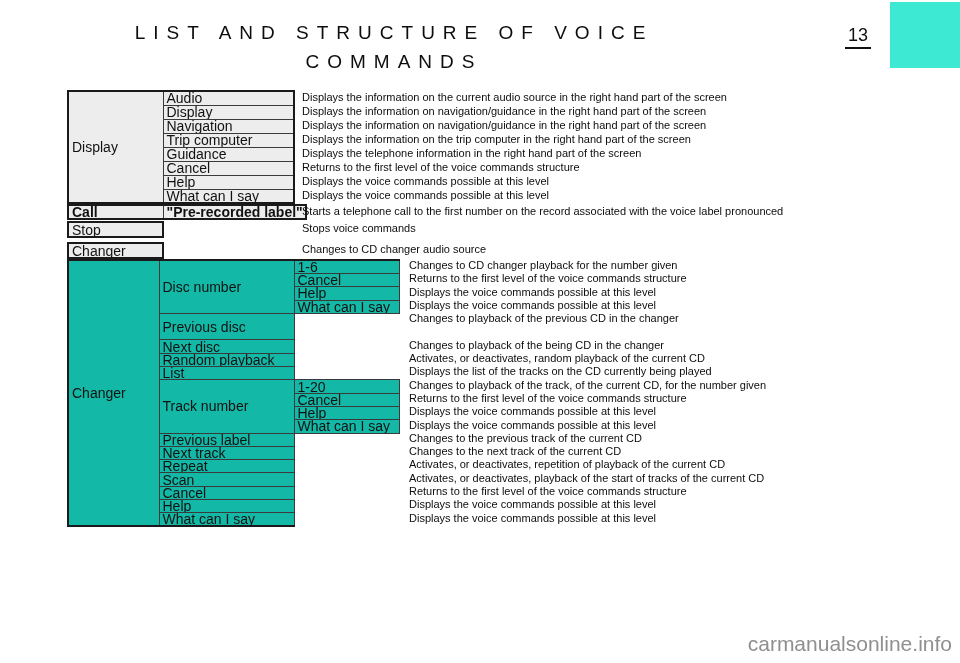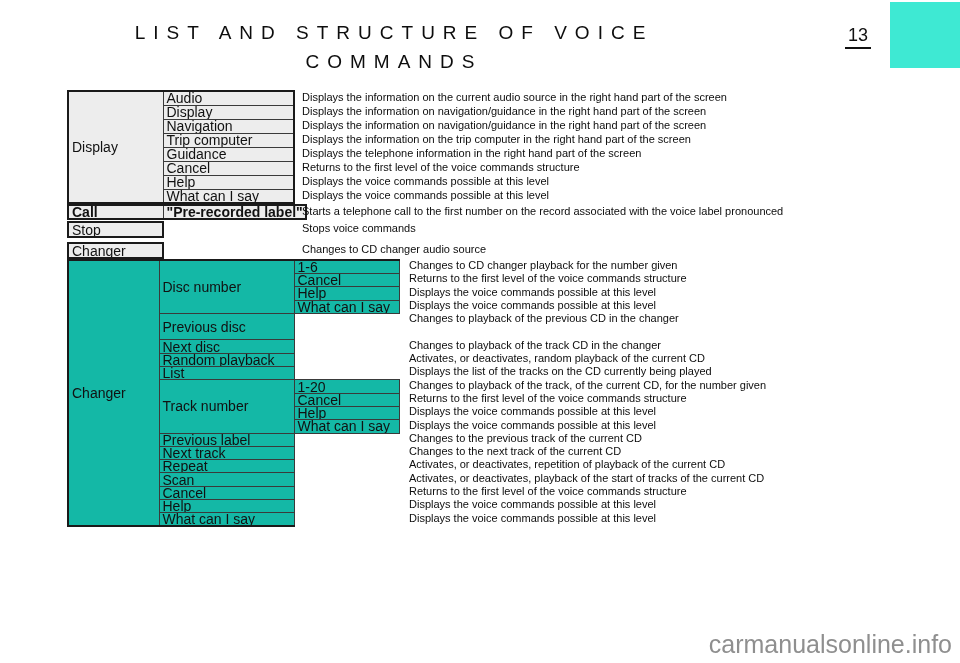--- a/index.html
+++ b/index.html
@@ -42,21 +42,21 @@
   .desc-col .dl{overflow:hidden;}
   .display-desc{left:302px;top:90px;}
   .display-desc .dl{height:14px;line-height:14px;}
   .call-desc{left:302px;top:204px;height:14px;line-height:14px;text-align:right;}
   .stop-desc{left:302px;top:221px;height:15px;line-height:15px;}
   .chgrow-desc{left:302px;top:242px;height:15px;line-height:15px;}
   .big-desc{left:409px;top:259px;}
   .big-desc .dl{height:13.3px;line-height:13.3px;}
 
   .watermark{position:absolute;left:678px;top:630px;width:274px;text-align:right;
-             font-size:25px;line-height:28px;color:#8f8f8f;letter-spacing:0px;}
+             font-size:21px;line-height:28px;color:#8f8f8f;letter-spacing:0px;}
 </style>
 </head>
 <body>
 
 <div class="page">
 
   <div class="accent" style="background: rgb(62, 233, 211);"></div>
 
   <div class="pagenum">13</div>
 
@@ -229,21 +229,21 @@
   </tbody>
     </table>
 
   <div class="desc-col big-desc">
     <div class="dl">Changes to CD changer playback for the number given</div>
     <div class="dl">Returns to the first level of the voice commands structure</div>
     <div class="dl">Displays the voice commands possible at this level</div>
     <div class="dl">Displays the voice commands possible at this level</div>
     <div class="dl">Changes to playback of the previous CD in the changer</div>
     <div class="dl"></div>
-    <div class="dl">Changes to playback of the track CD in the changer</div>
+    <div class="dl">Changes to playback of the being CD in the changer</div>
     <div class="dl">Activates, or deactivates, random playback of the current CD</div>
     <div class="dl">Displays the list of the tracks on the CD currently being played</div>
     <div class="dl">Changes to playback of the track, of the current CD, for the number given</div>
     <div class="dl">Returns to the first level of the voice commands structure</div>
     <div class="dl">Displays the voice commands possible at this level</div>
     <div class="dl">Displays the voice commands possible at this level</div>
     <div class="dl">Changes to the previous track of the current CD</div>
     <div class="dl">Changes to the next track of the current CD</div>
     <div class="dl">Activates, or deactivates, repetition of playback of the current CD</div>
     <div class="dl">Activates, or deactivates, playback of the start of tracks of the current CD</div>

